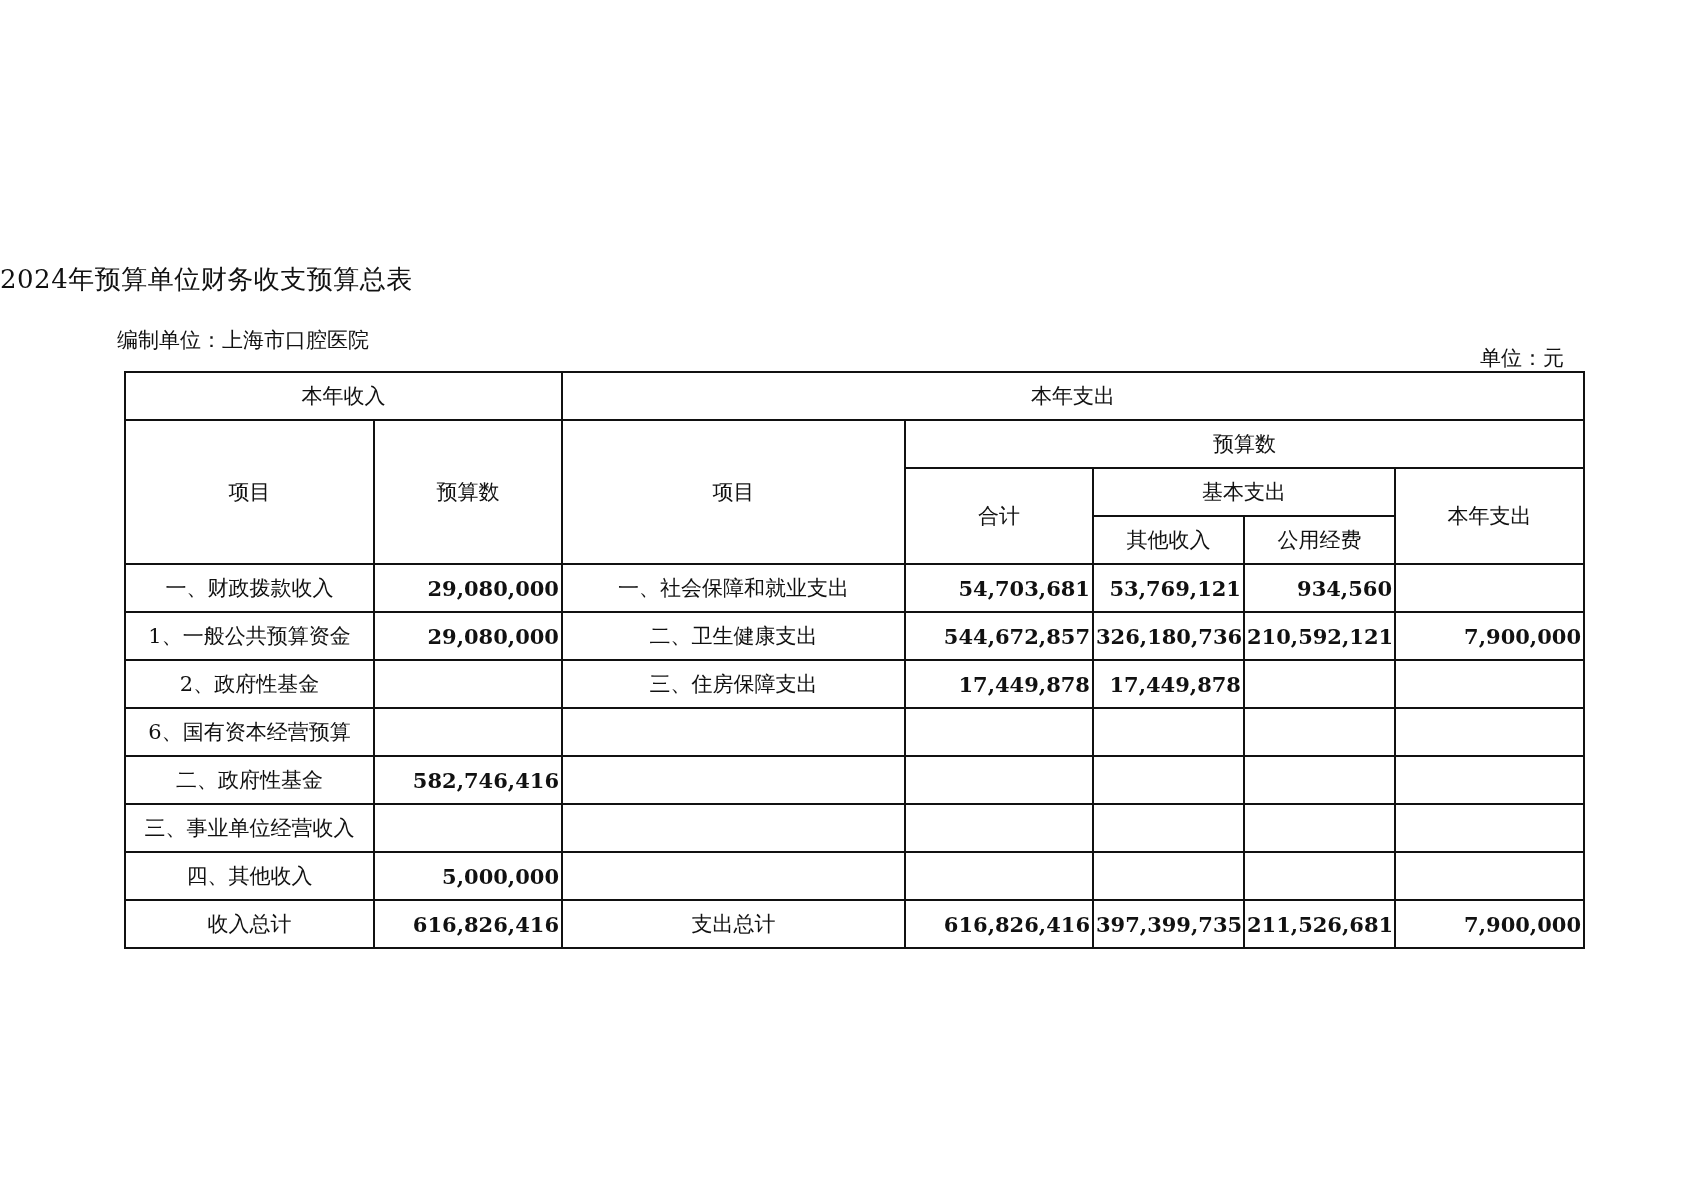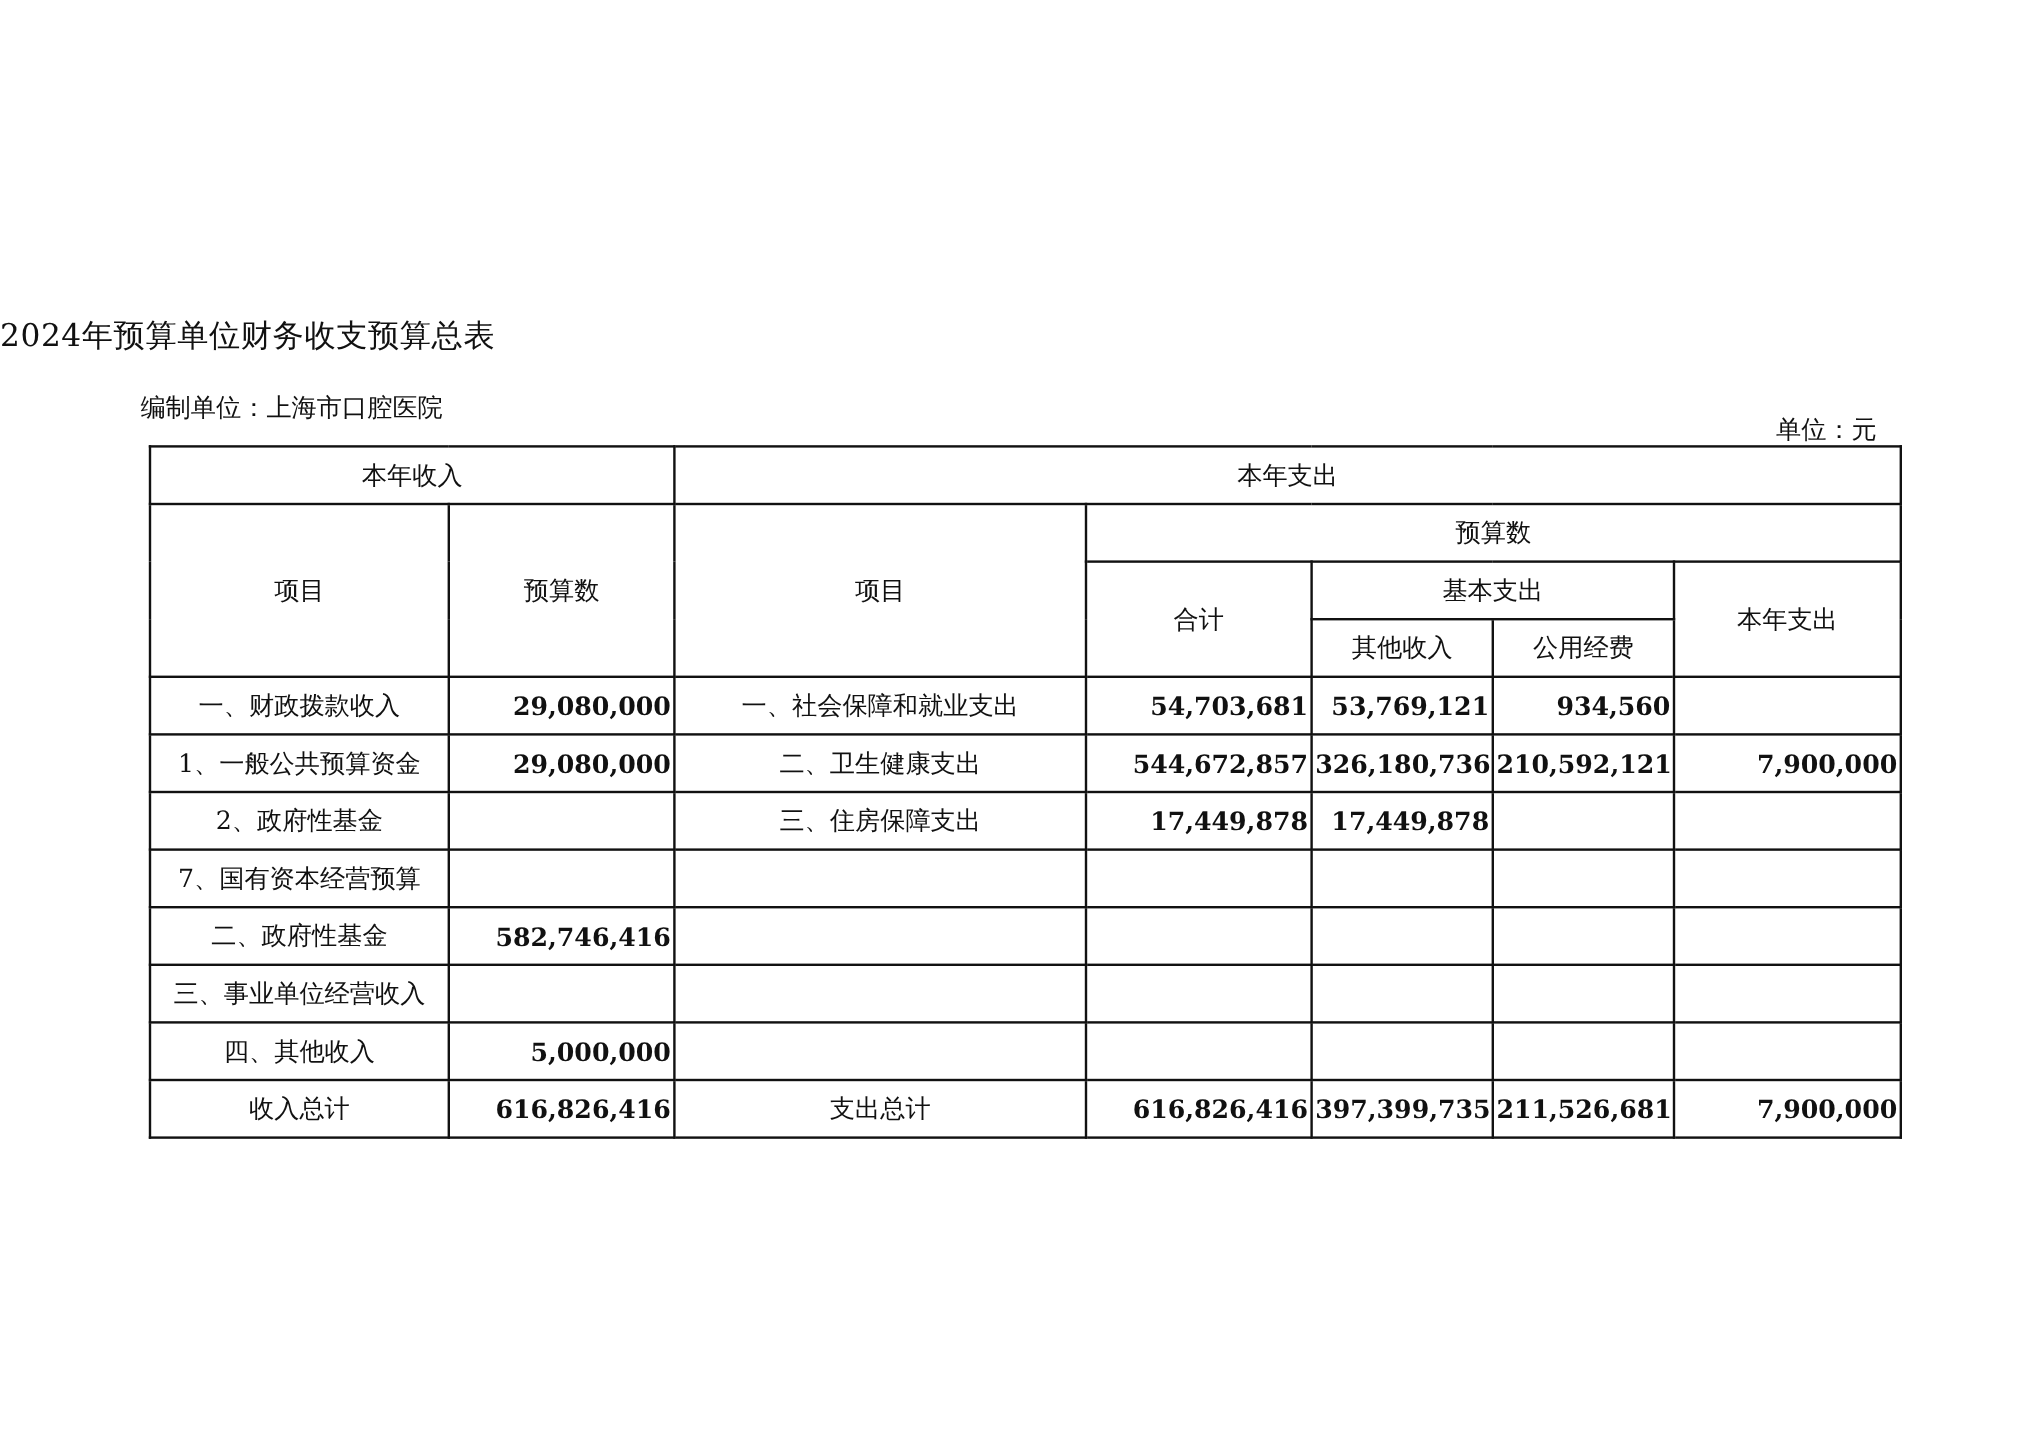--- a/index.html
+++ b/index.html
@@ -76,21 +76,21 @@
   <tr>
     <td class="l">2、政府性基金</td>
     <td class="r"></td>
     <td class="l">三、住房保障支出</td>
     <td class="r">17,449,878</td>
     <td class="r">17,449,878</td>
     <td class="r"></td>
     <td class="r"></td>
   </tr>
   <tr>
-    <td class="l">7、国有资本经营预算</td>
+    <td class="l">6、国有资本经营预算</td>
     <td class="r"></td>
     <td class="l"></td>
     <td class="r"></td>
     <td class="r"></td>
     <td class="r"></td>
     <td class="r"></td>
   </tr>
   <tr>
     <td class="l">二、政府性基金</td>
     <td class="r">582,746,416</td>

